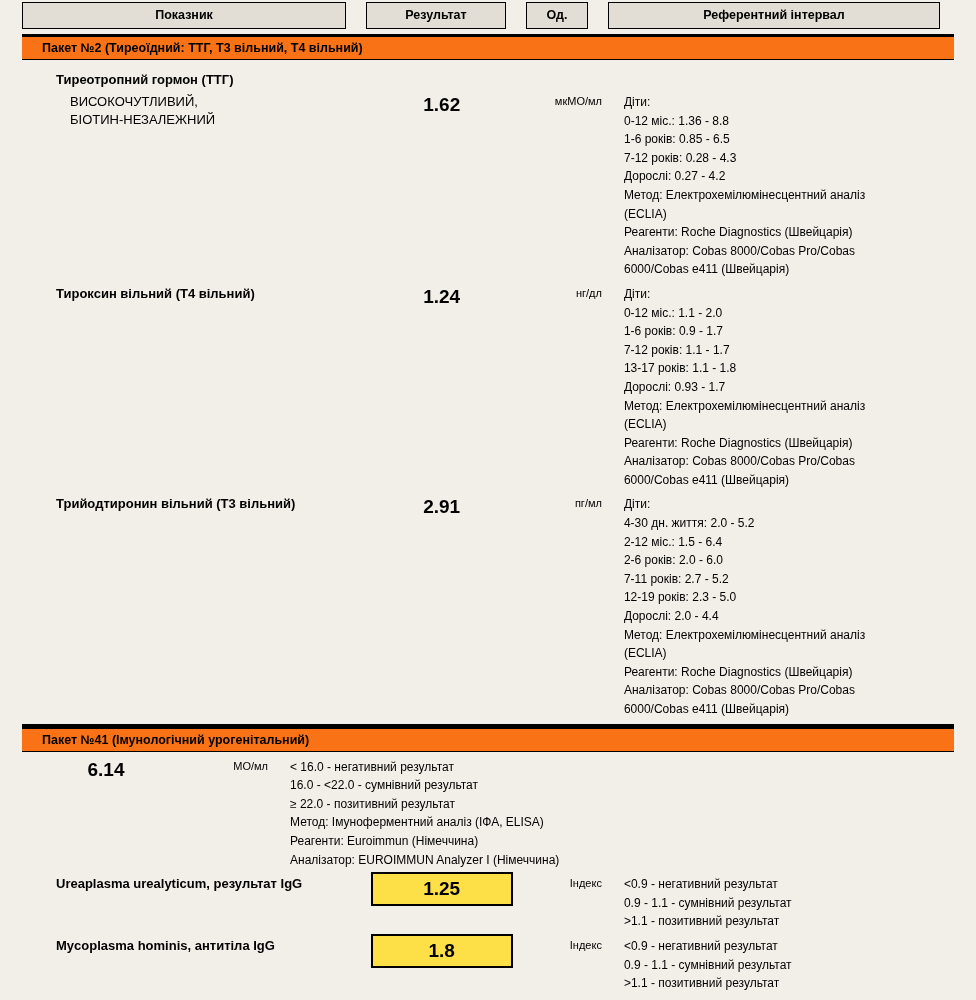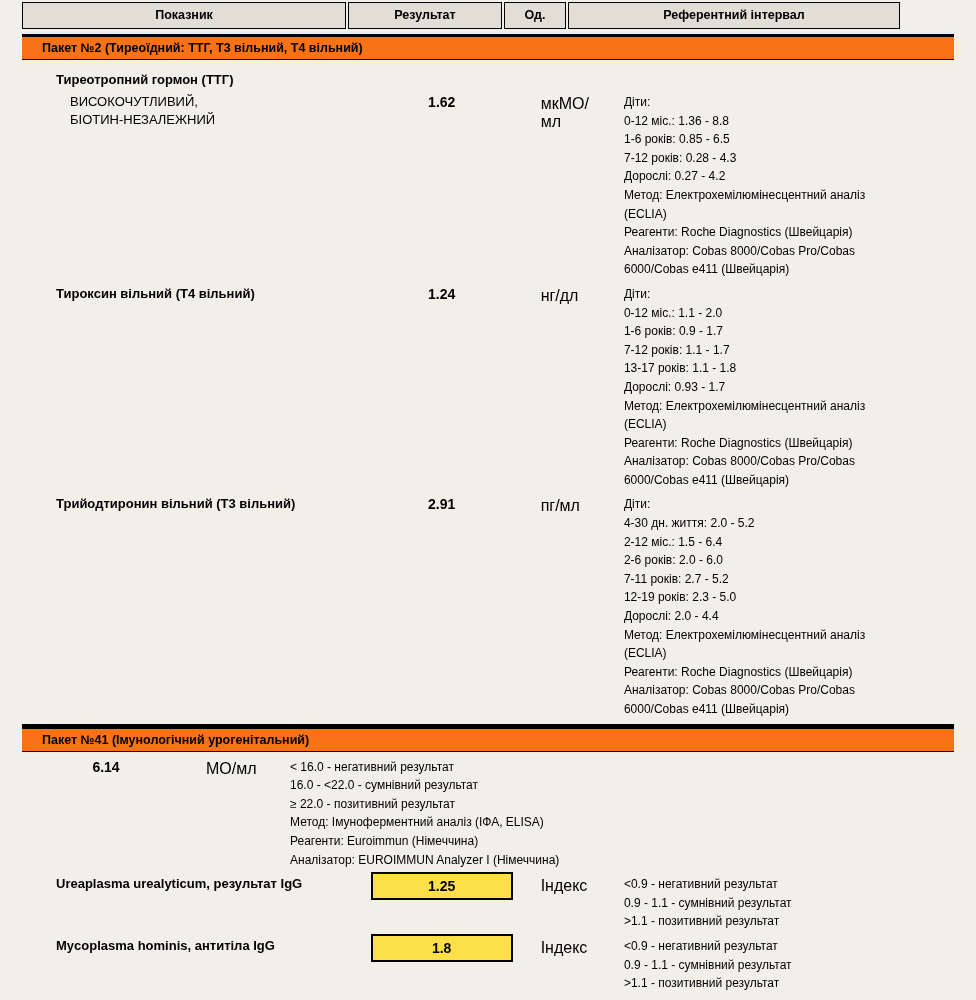--- a/index.html
+++ b/index.html
@@ -21,33 +21,33 @@
     background: #f2efe9;
     box-sizing: border-box;
     padding: 0 22px;
   }
 
   
   .hdr {
     display: flex;
     align-items: stretch;
     padding-top: 2px;
-    gap: 2px;
+    gap: 20px;
   }
   .hdr-cell {
     border: 1px solid #000;
     background: #e2ded5;
     text-align: center;
     font-size: 12.5px;
     font-weight: bold;
     padding: 5px 0 6px;
     box-sizing: border-box;
   }
   .hdr-indicator { width: 324px; }
-  .hdr-result    { width: 154px; }
+  .hdr-result    { width: 140px; }
   .hdr-unit      { width: 62px; }
   .hdr-ref       { width: 332px; }
 
   
   .pack-band {
     margin-top: 5px;
     border-top: 3px solid #000;
     border-bottom: 1px solid #000;
     background: #f97316;
     font-size: 12.5px;
@@ -77,36 +77,36 @@
     line-height: 1.35;
   }
   .c-name.indent {
     padding-left: 48px;
     font-weight: normal;
   }
   .c-res {
     width: 168px;
     box-sizing: border-box;
     text-align: center;
-    font-size: 14px;
+    font-size: 19px;
     font-weight: bold;
     padding-top: 1px;
   }
   .c-res .boxed {
     display: block;
     border: 2px solid #000;
     background: #fde047;
     padding: 4px 0;
     margin: -4px 12px 0 12px;
   }
   .c-unit {
     width: 62px;
     box-sizing: border-box;
-    text-align: left;
-    font-size: 16px;
+    text-align: right;
+    font-size: 11px;
     padding-top: 2px;
   }
   .c-ref {
     width: 340px;
     box-sizing: border-box;
     padding-left: 6px;
     font-size: 12px;
     line-height: 1.55;
   }
   .c-ref div { white-space: pre-wrap; }

